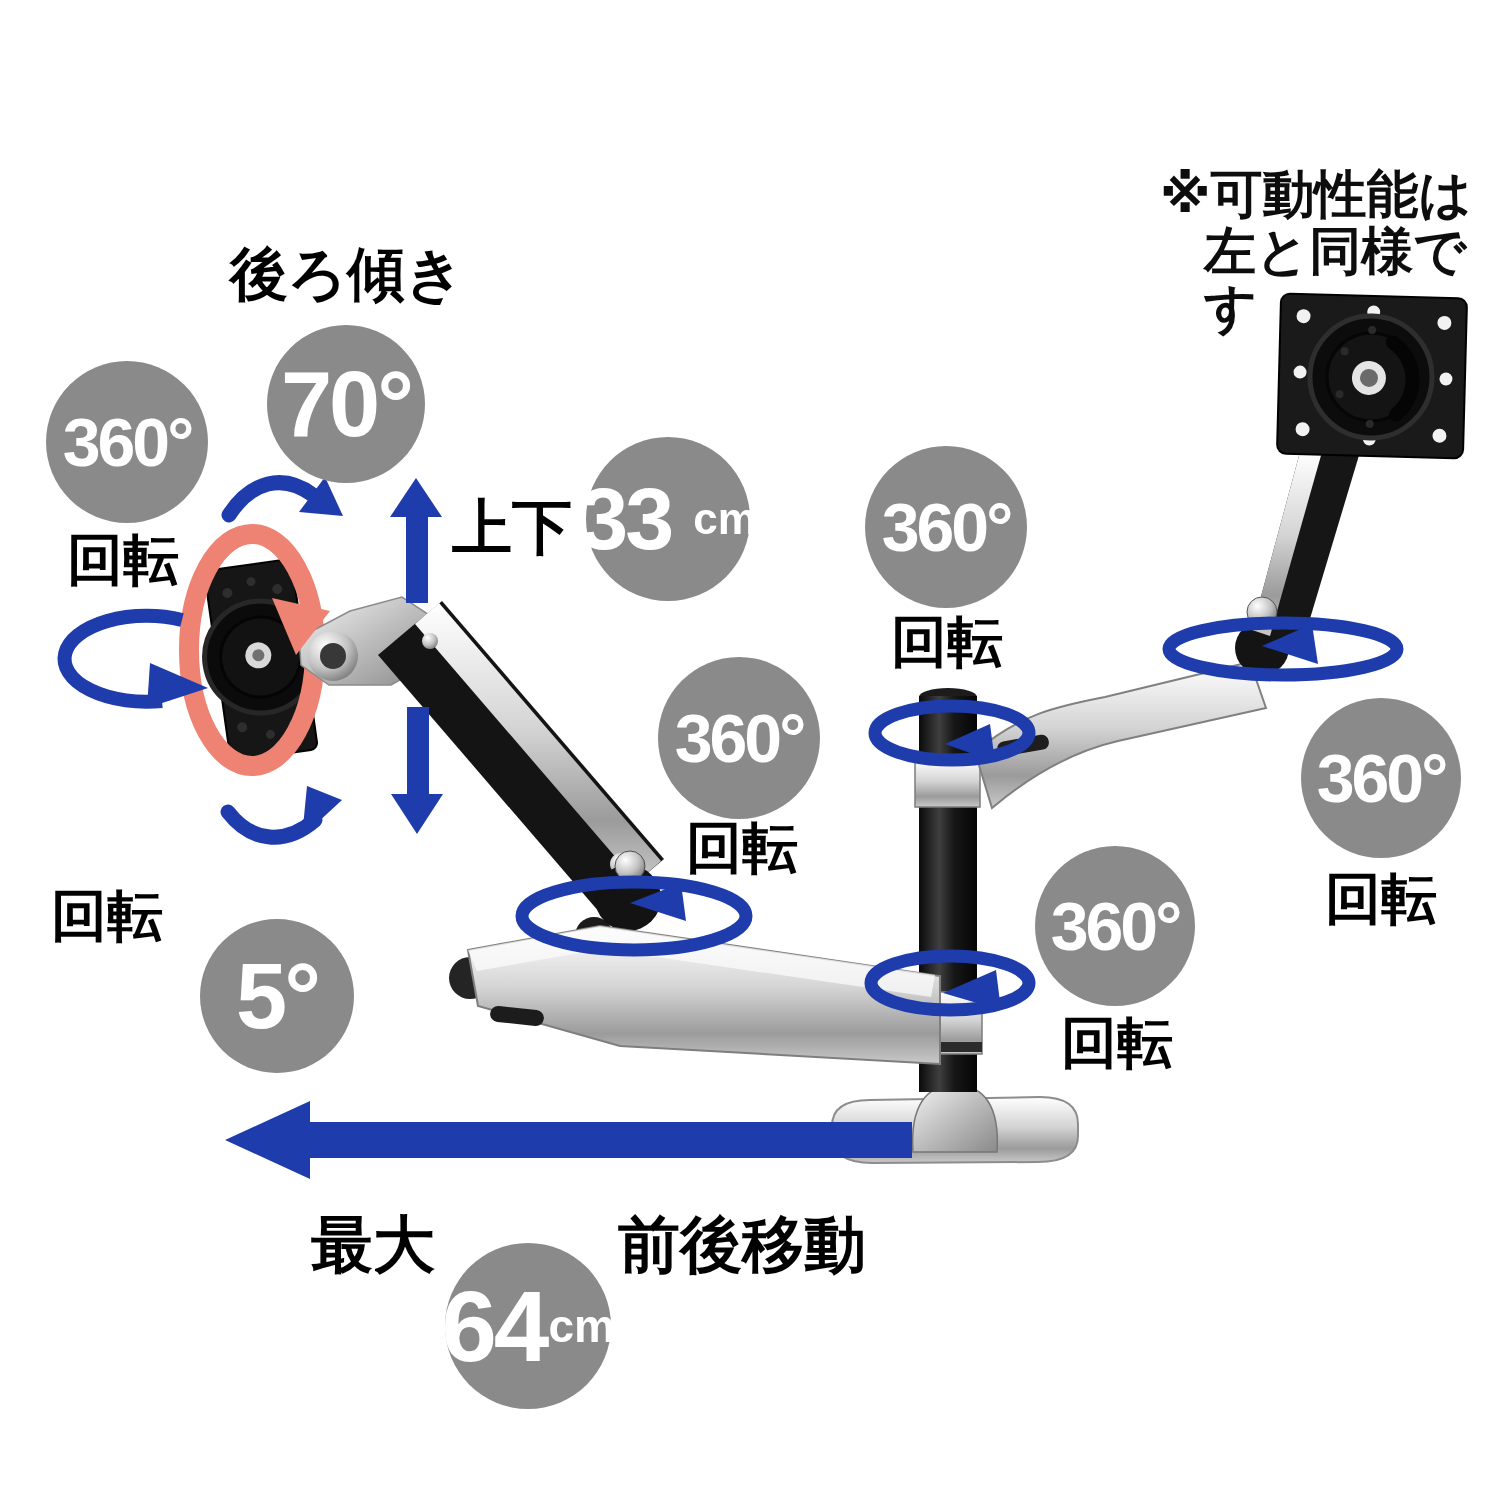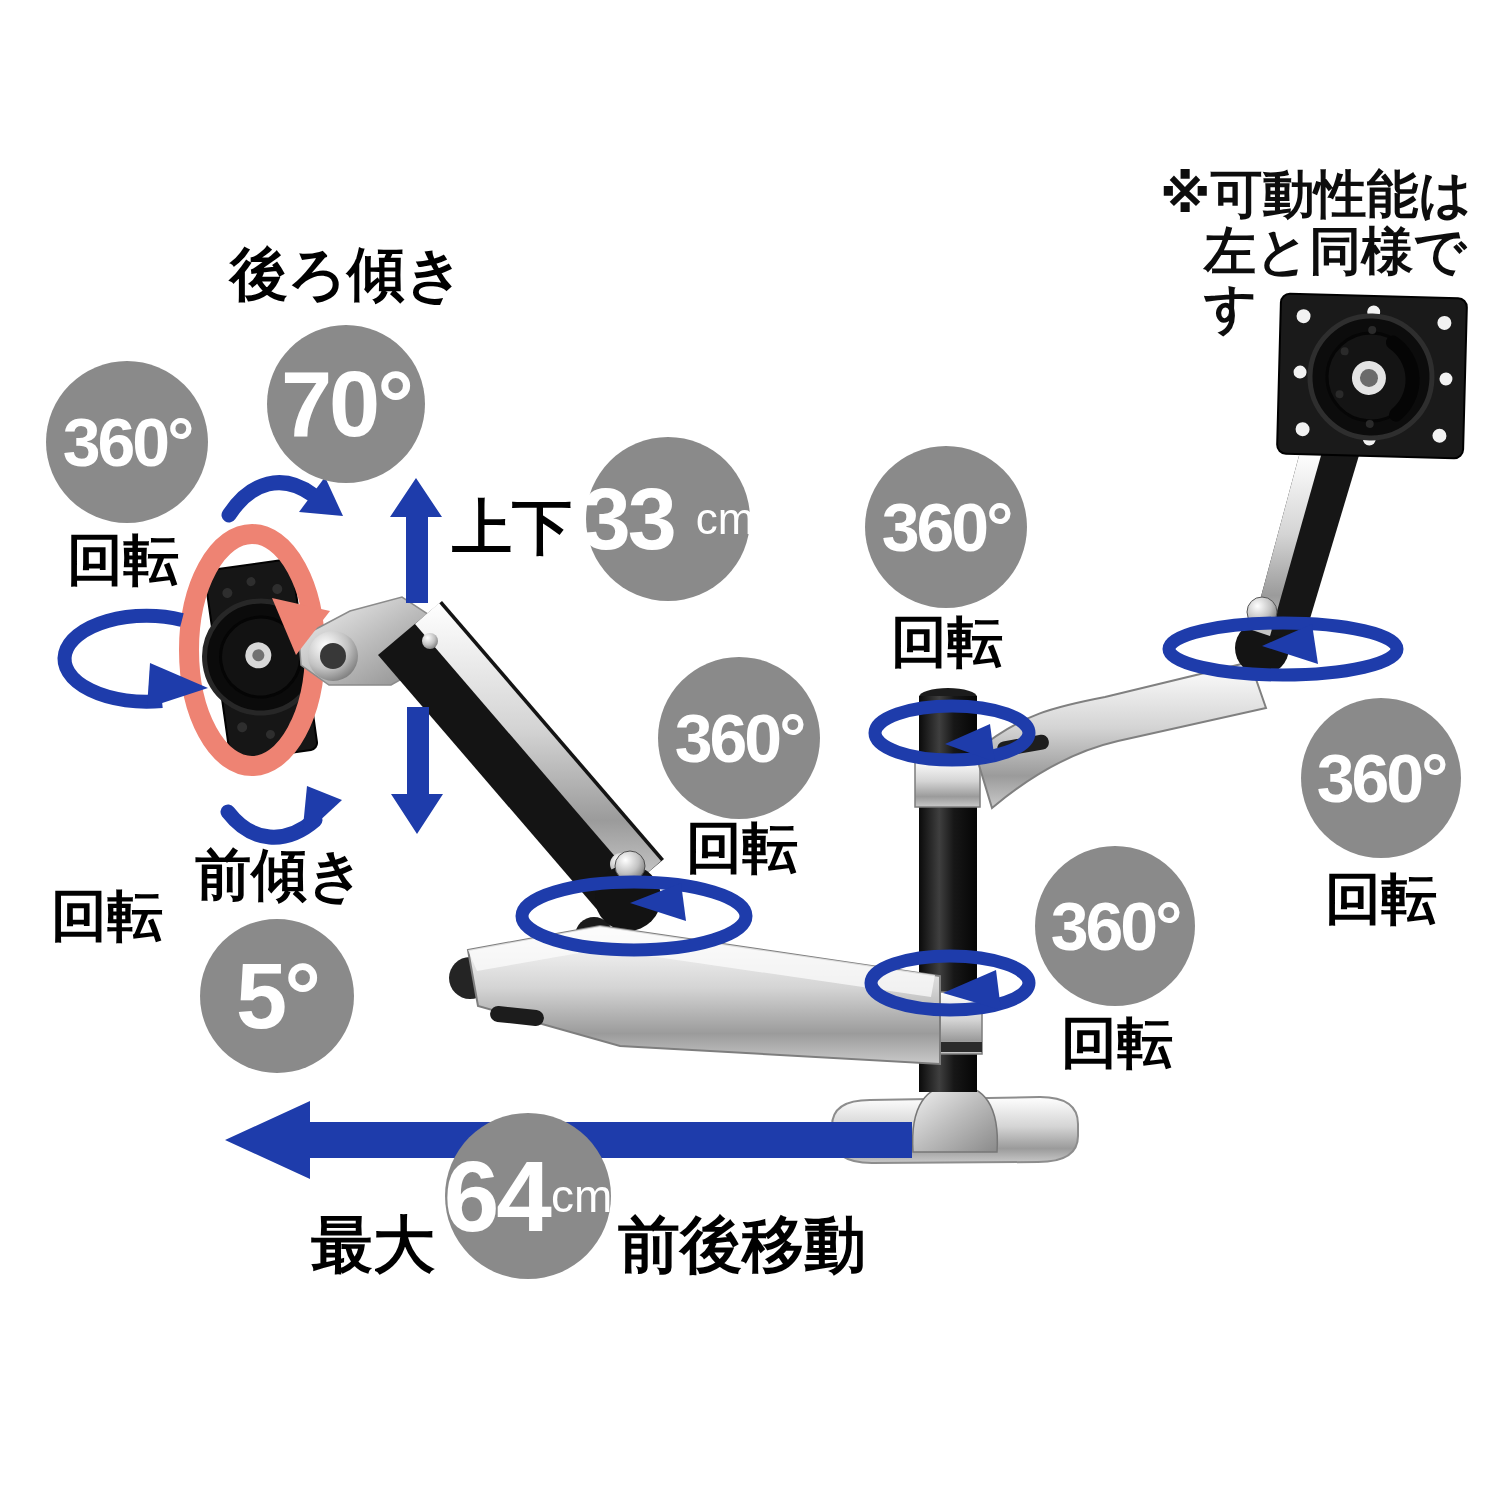--- a/index.html
+++ b/index.html
@@ -3,21 +3,21 @@
 <meta charset="utf-8">
 <style>
   html,body{margin:0;padding:0;background:#fff;}
   #stage{position:relative;width:1500px;height:1500px;background:#ffffff;overflow:hidden;
          font-family:"Liberation Sans","DejaVu Sans",sans-serif;}
   #artwork{position:absolute;left:0;top:0;}
   .badge{position:absolute;border-radius:50%;background:#8a8a8a;color:#ffffff;
          display:flex;align-items:baseline;justify-content:center;font-weight:bold;line-height:1;
          z-index:3;}
   .badge .val{letter-spacing:-3px;}
-  .badge .unit{font-weight:normal;margin-left:2px;}
+  .badge .unit{font-weight:bold;margin-left:2px;}
   .badge{align-items:center;}
   .jp{position:absolute;color:#000000;font-weight:bold;white-space:nowrap;
       transform:translate(-50%,-50%);line-height:1;z-index:3;}
   .note{position:absolute;left:1160px;top:166px;color:#0d0d0d;font-weight:bold;
         font-size:52px;line-height:57px;z-index:3;}
   .note .l2{padding-left:44px;display:block;}
 </style>
 </head>
 <body>
 
@@ -200,28 +200,27 @@
     <span class="val">360°</span>
   </div>
   <div class="jp" style="left:1117px;top:1043px;font-size:56px;">回転</div>
 
   <div class="jp" style="left:107px;top:916px;font-size:56px;">回転</div>
 
   <div class="badge" style="left:200px;top:919px;width:154px;height:154px;font-size:92px;">
     <span class="val">5°</span>
   </div>
 
-  <div class="badge" style="left:445px;top:1113px;width:166px;height:166px;font-size:100px;">
+  <div class="badge" style="left:445px;top:1243px;width:166px;height:166px;font-size:100px;">
     <span class="val">64</span>
       <span class="unit" style="font-size:46px;">cm</span>
   </div>
 
   <div class="jp" style="left:347px;top:274px;font-size:58px;">後ろ傾き</div>
   <div class="jp" style="left:512px;top:528px;font-size:60px;">上下</div>
-  <div class="jp" style="left:280px;top:875px;font-size:56px;">前傾き</div>
   <div class="jp" style="left:373px;top:1245px;font-size:62px;">最大</div>
   <div class="jp" style="left:742px;top:1245px;font-size:62px;">前後移動</div>
 
   <div class="note">
     <span>※可動性能は</span>
     <span class="l2">左と同様です</span>
   </div>
 
 </div>
 

